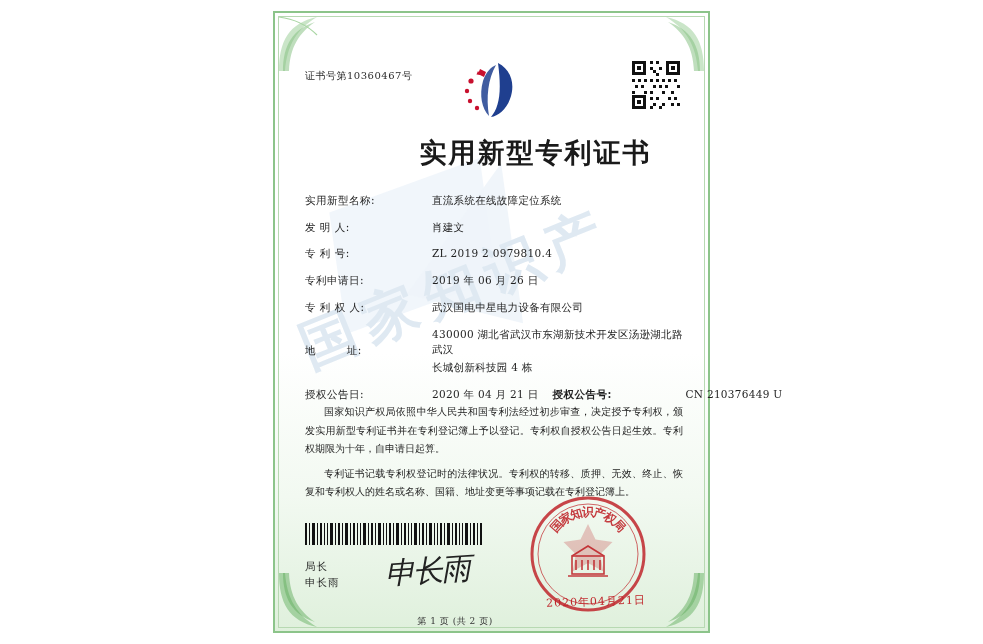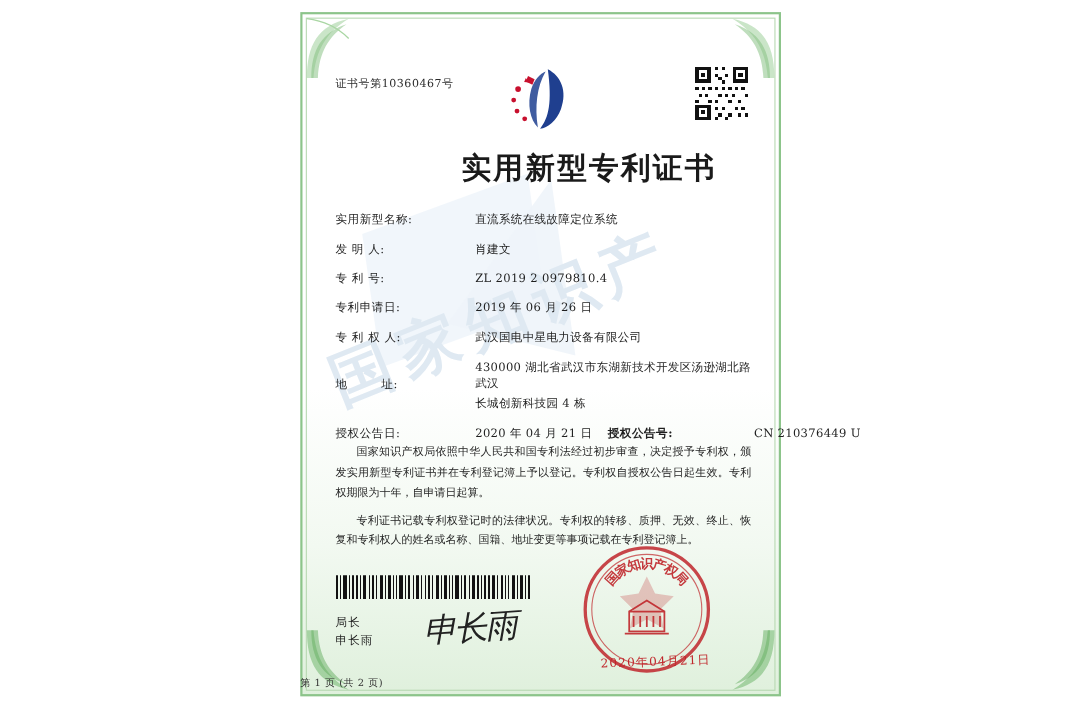--- a/index.html
+++ b/index.html
@@ -229,20 +229,21 @@
     letter-spacing: 1px;
     transform: rotate(-2deg);
   }
 
   
   #page-footer {
     position: absolute;
     left: 0;
     top: 604px;
     width: 364px;
+    text-align: center;
     font-family: "DejaVu Serif", "Liberation Serif", serif;
     font-size: 9px;
     color: #333;
     letter-spacing: .5px;
   }
 </style>
 </head>
 <body>
 
 <div id="certificate">

